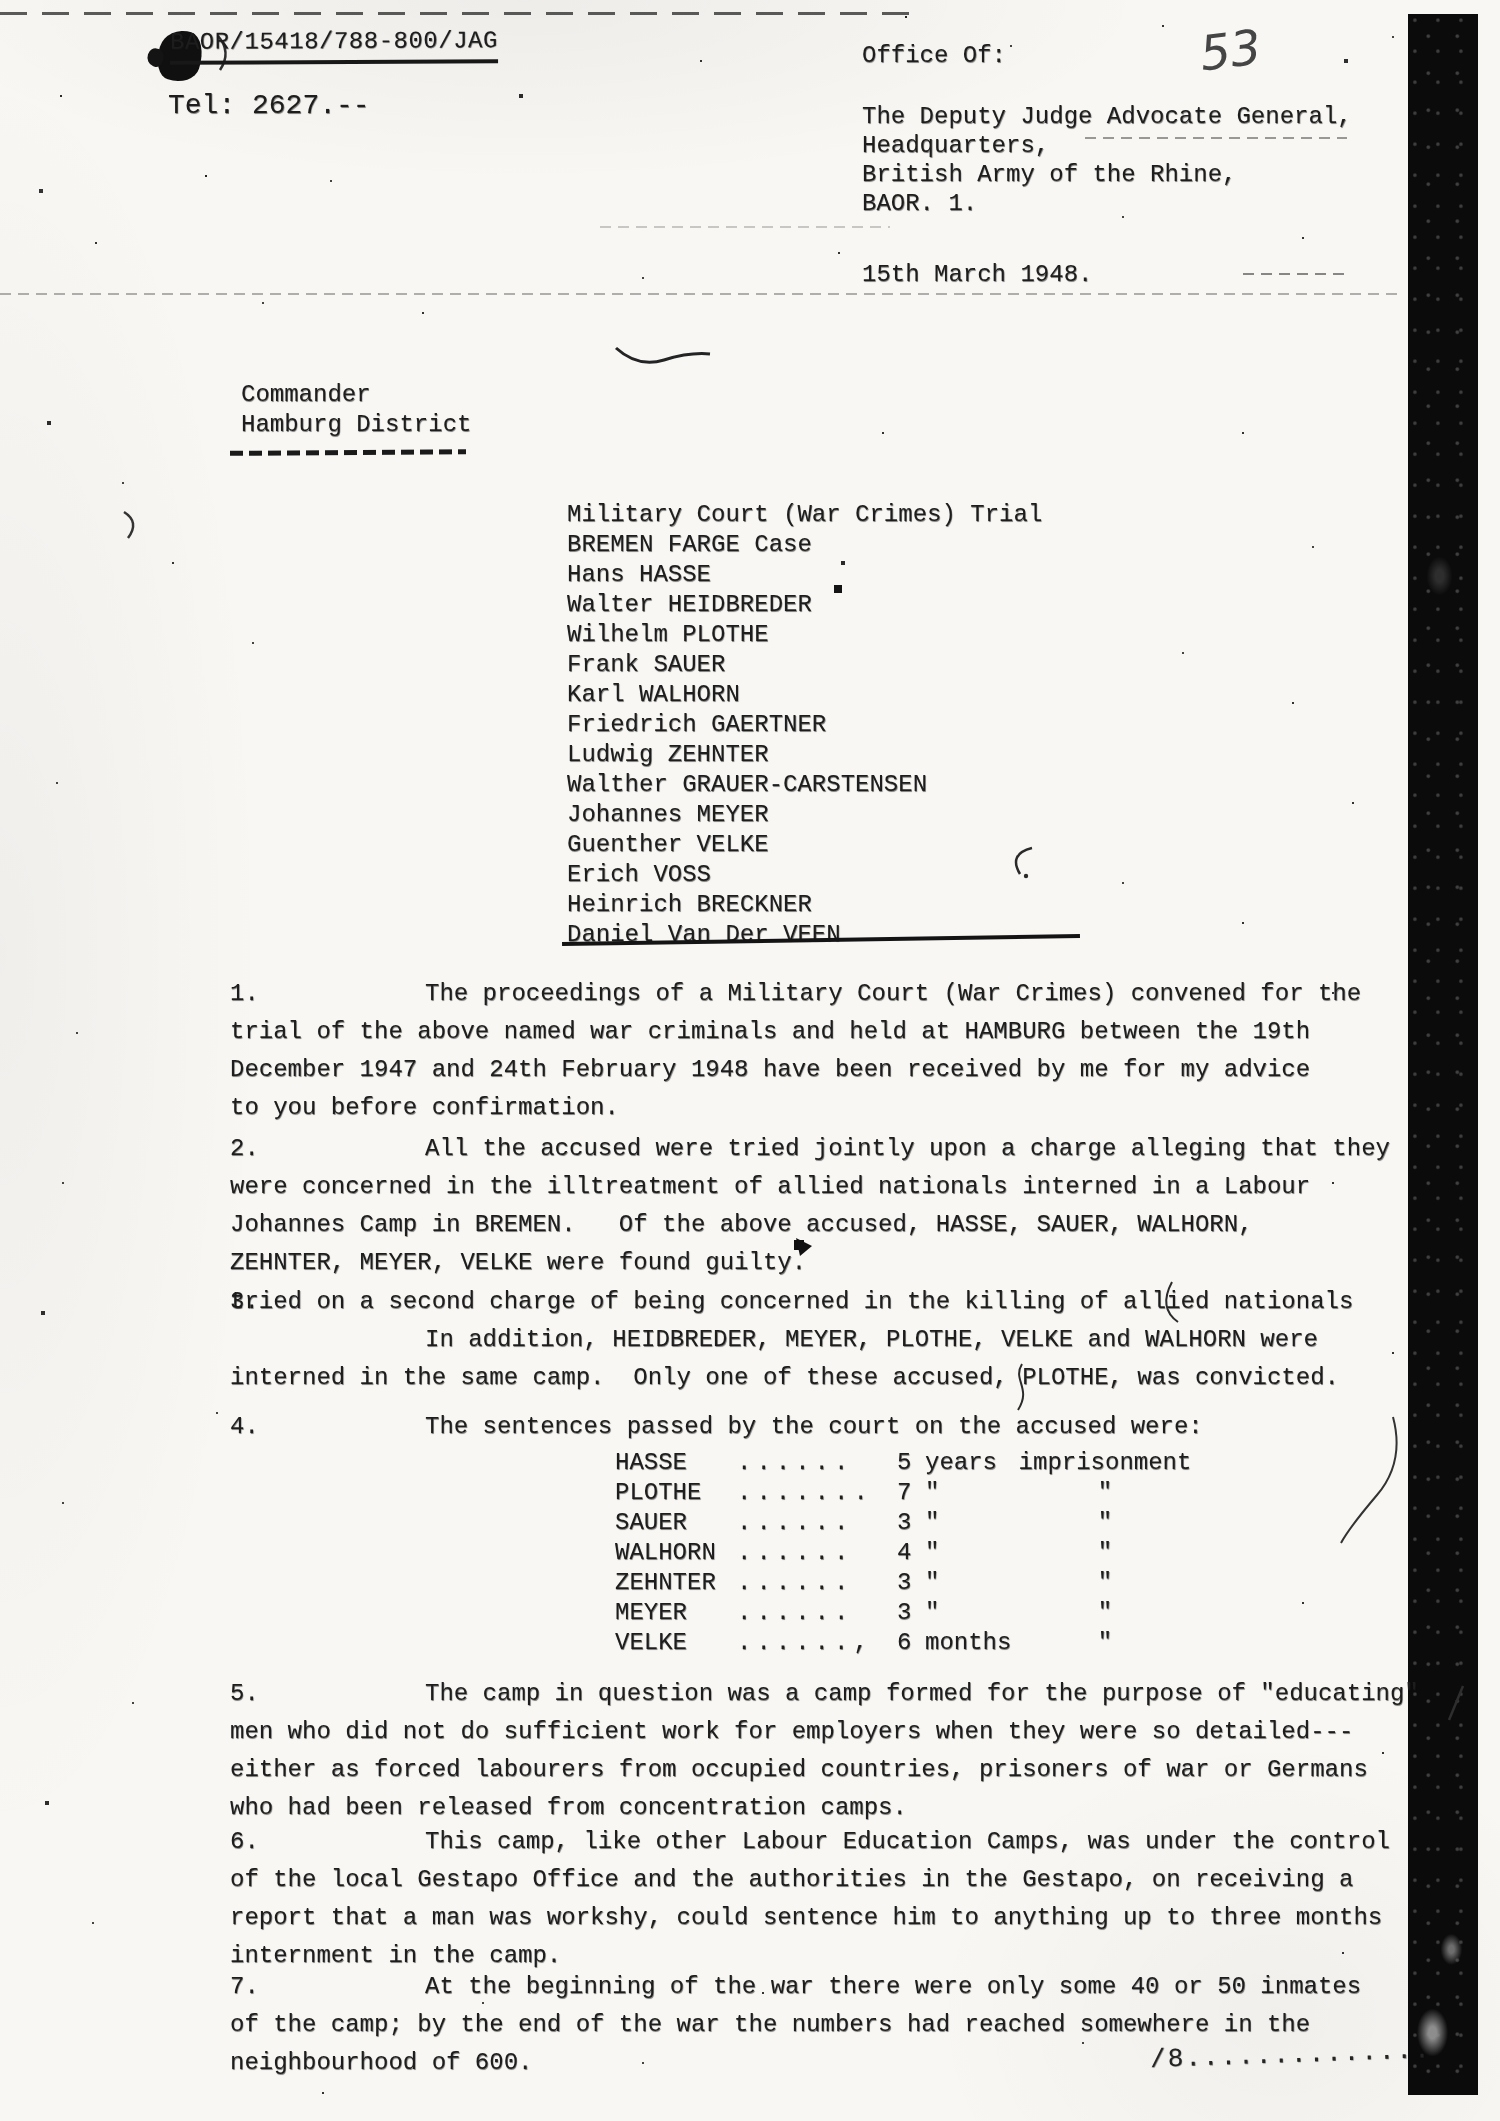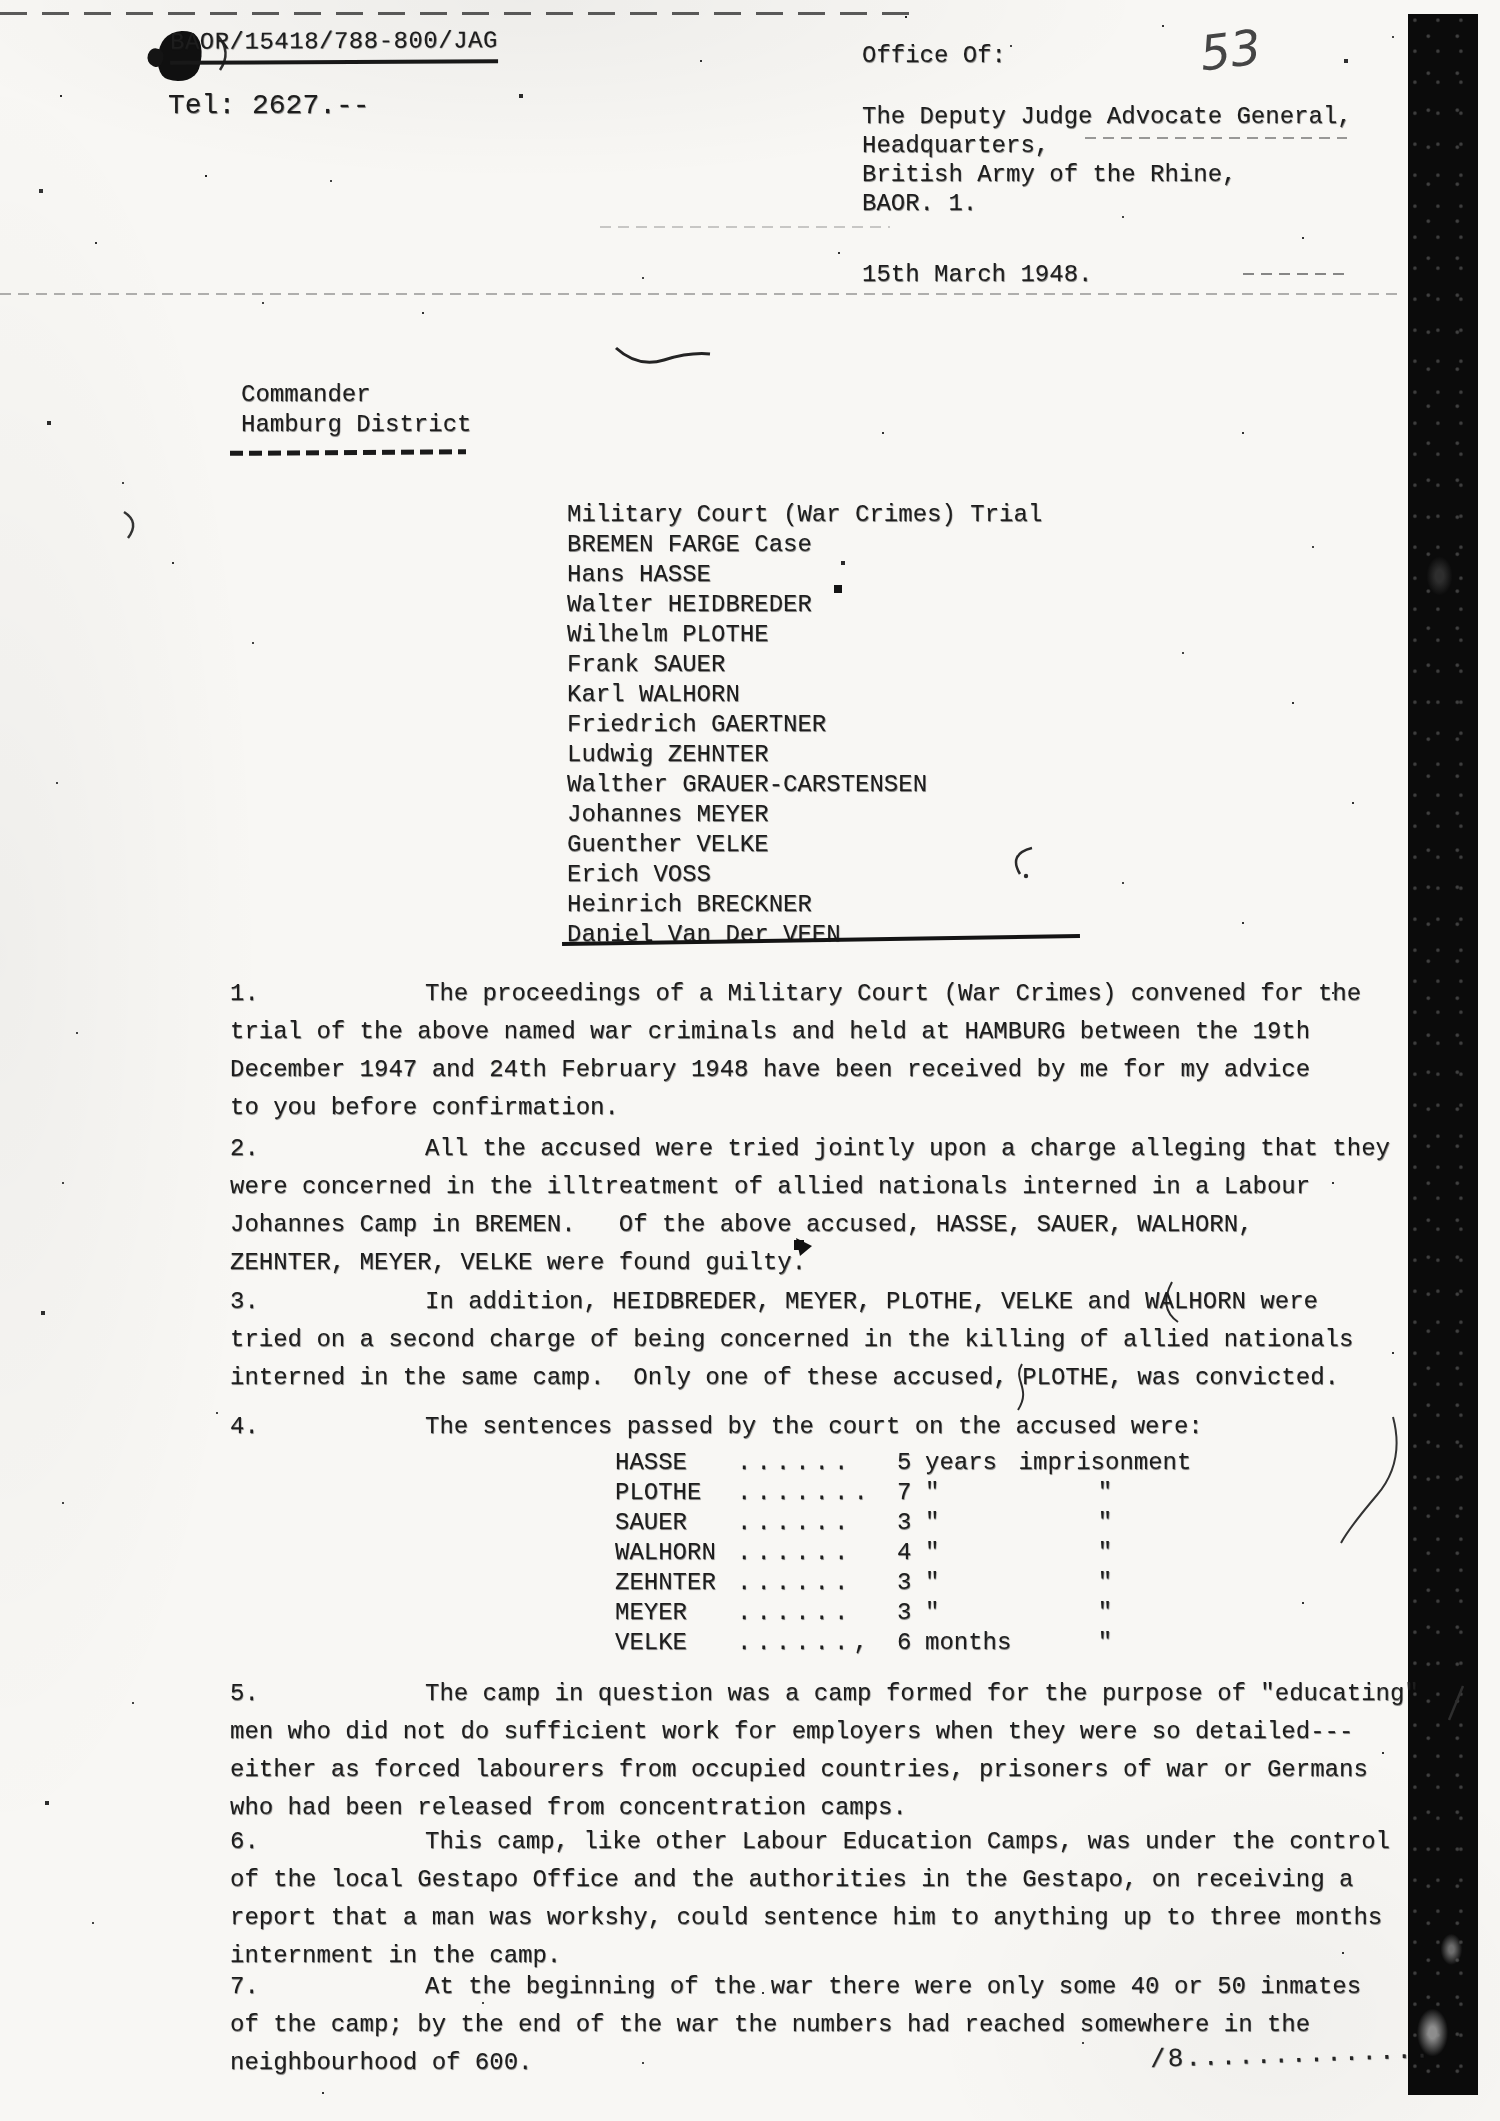--- a/index.html
+++ b/index.html
@@ -162,22 +162,22 @@
 <div class="para tw" style="top:1130px">
   <span class="pnum">2.</span>
   <div class="pline first">All the accused were tried jointly upon a charge alleging that they</div>
   <div class="pline">were concerned in the illtreatment of allied nationals interned in a Labour</div>
   <div class="pline">Johannes Camp in BREMEN.   Of the above accused, HASSE, SAUER, WALHORN,</div>
   <div class="pline">ZEHNTER, MEYER, VELKE were found guilty.</div>
 </div>
 
 <div class="para tw" style="top:1283px">
   <span class="pnum">3.</span>
+  <div class="pline">tried on a second charge of being concerned in the killing of allied nationals</div>
   <div class="pline first">In addition, HEIDBREDER, MEYER, PLOTHE, VELKE and WALHORN were</div>
-  <div class="pline">tried on a second charge of being concerned in the killing of allied nationals</div>
   <div class="pline">interned in the same camp.  Only one of these accused, PLOTHE, was convicted.</div>
 </div>
 
 <div class="para tw" style="top:1408px">
   <span class="pnum">4.</span>
   <div class="pline first">The sentences passed by the court on the accused were:</div>
 </div>
 
 <div id="sentences" class="tw">
   <div class="srow">

